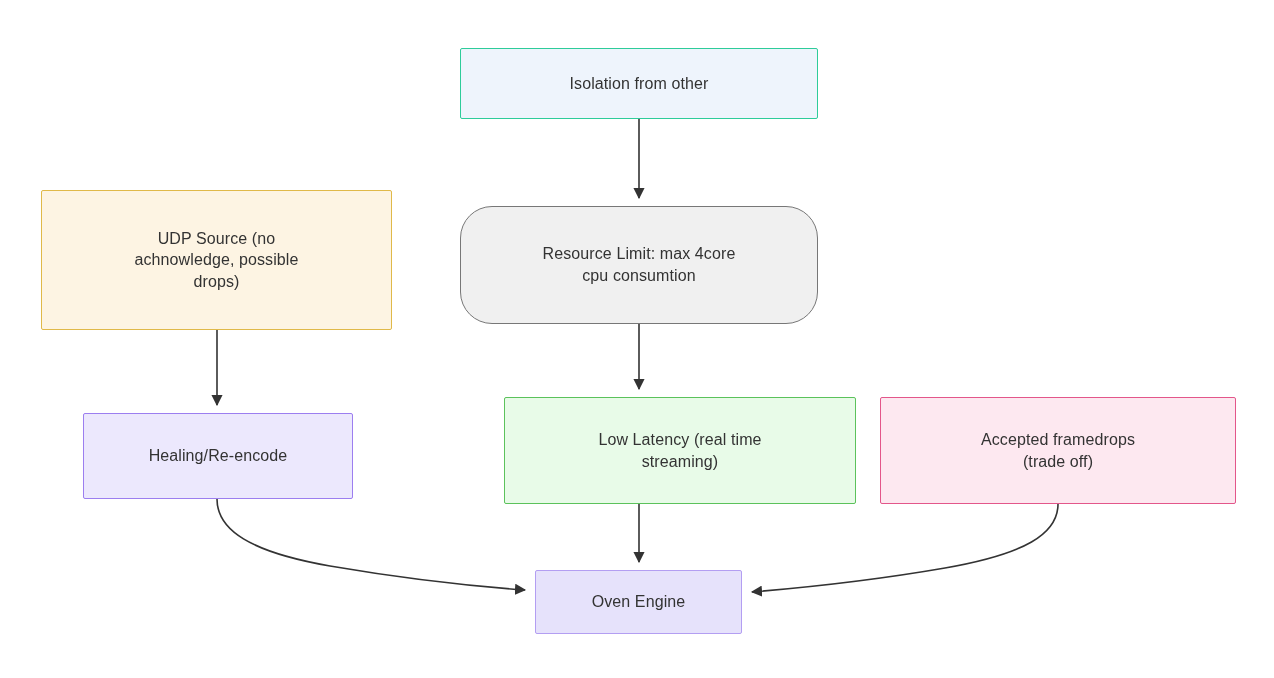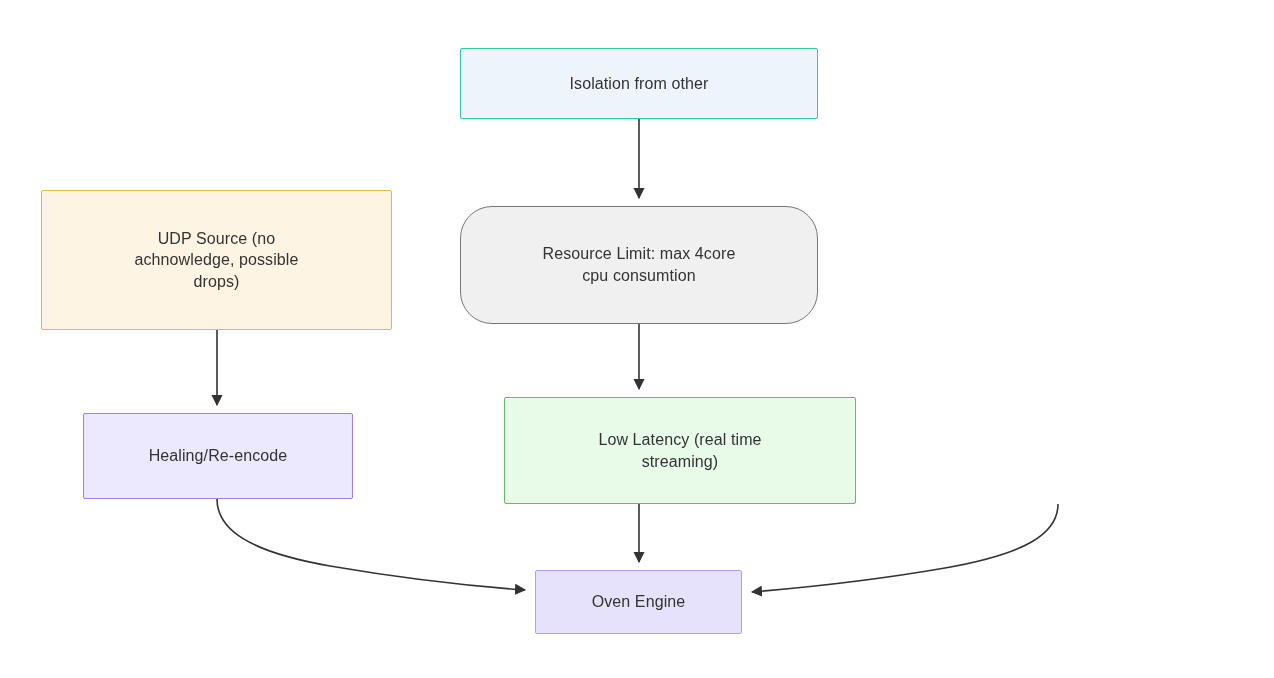--- a/index.html
+++ b/index.html
@@ -110,18 +110,22 @@
 
   <div class="node" id="node-low-latency" style="background:#e8fbe8; border-color:#5bc25b;">
     <span class="node-label">Low Latency (real time
 streaming)</span>
   </div>
 
   <div class="node" id="node-healing" style="background:#ece8fd; border-color:#9c7ef0;">
     <span class="node-label">Healing/Re-encode</span>
   </div>
 
+  <div class="node" id="node-framedrops" style="background:#fde8f0; border-color:#e3568a;">
+    <span class="node-label">Accepted framedrops
+(trade off)</span>
+  </div>
 
   <div class="node" id="node-oven-engine" style="background:#e6e2fb; border-color:#b39ef2;">
     <span class="node-label">Oven Engine</span>
   </div>
 
 </div>
 
 </body></html>

